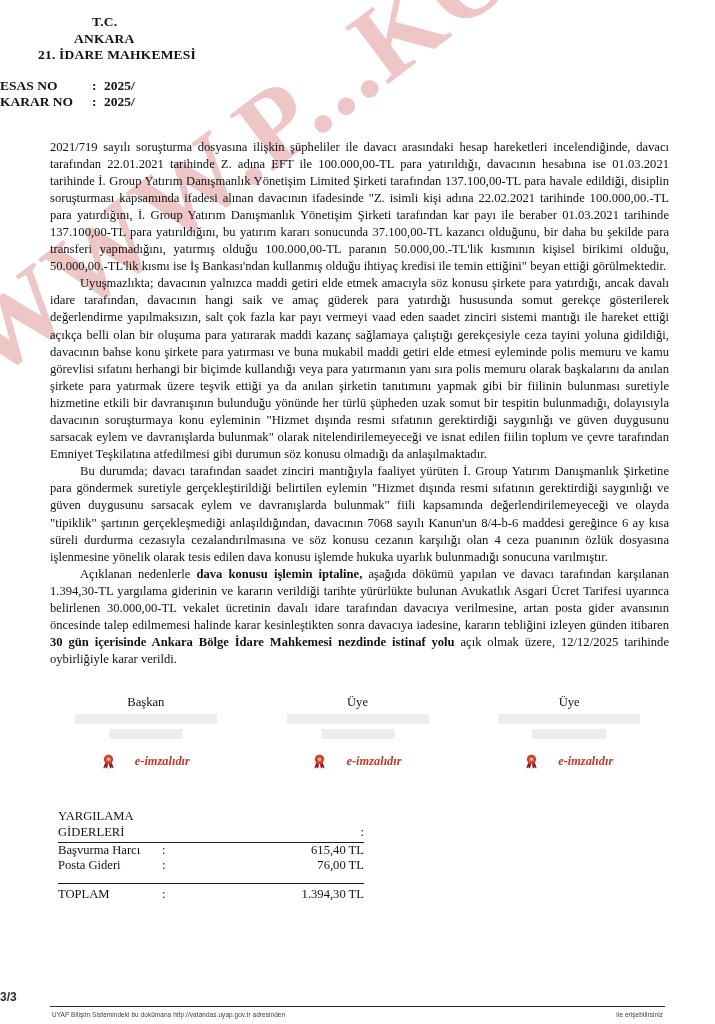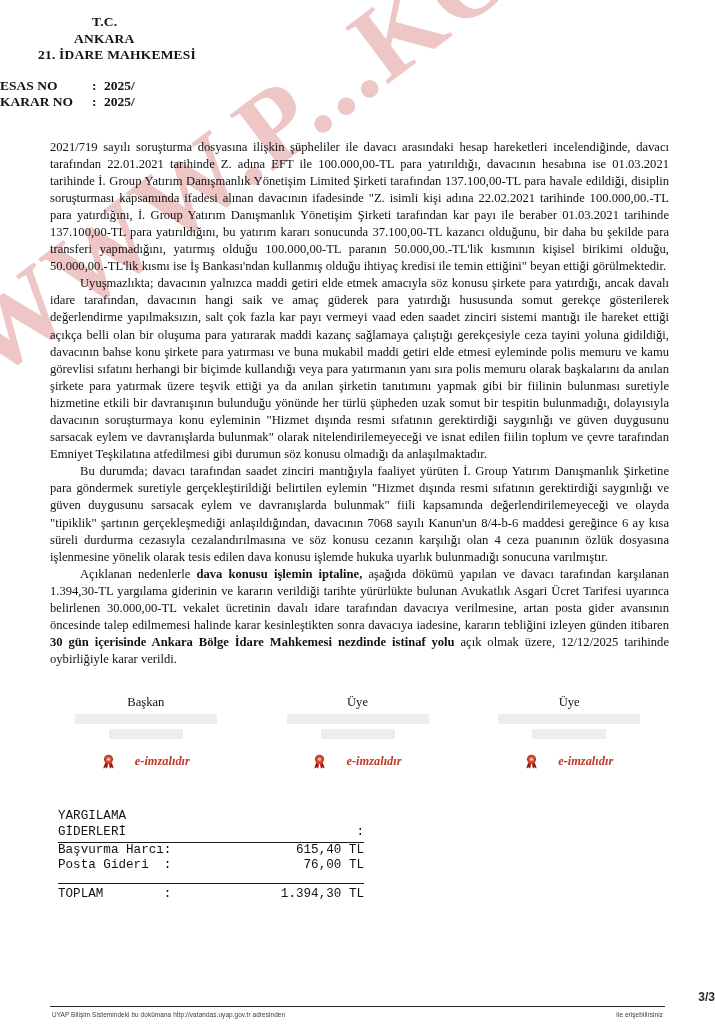--- a/index.html
+++ b/index.html
@@ -127,21 +127,20 @@
     margin-top:36px;
     padding-left:58px;
     position:relative;
     z-index:6;
     font-size:12.6px;
     line-height:15.6px;
   }
   .costs-table{
     border-collapse:collapse;
     width:306px;
-    font-family:Liberation Mono, monospace;
   }
   .costs-table td{ padding:0; vertical-align:bottom; }
   .c-label{ width:104px; white-space:nowrap; }
   .c-colon{ width:14px; }
   .c-val{ text-align:right; white-space:nowrap; }
   .hdr-row td{ padding-bottom:1px; }
   .hdr-rule td{
     border-bottom:1.2px solid #1a1a1a;
     height:0;font-size:0;line-height:0;
   }
@@ -153,21 +152,21 @@
   .total-row td{ padding-top:3px; }
 
   
   .footer{
     position:absolute;
     left:0;right:0;
     bottom:6px;
     z-index:6;
   }
   .page-num{
-    text-align:right;
+    text-align:left;
     font-family:"Liberation Sans","DejaVu Sans",sans-serif;
     font-size:12px;
     font-weight:600;
     color:#2b2b2b;
     margin-bottom:2px;
   }
   .footer-rule{
     height:1.4px;
     background:#2b2b2b;
     margin:0 50px 4px 50px;

